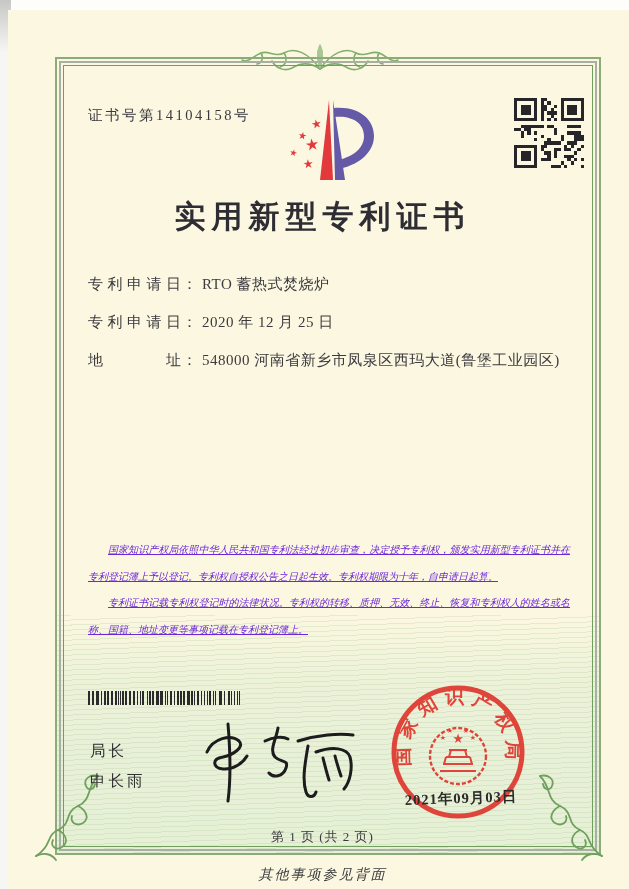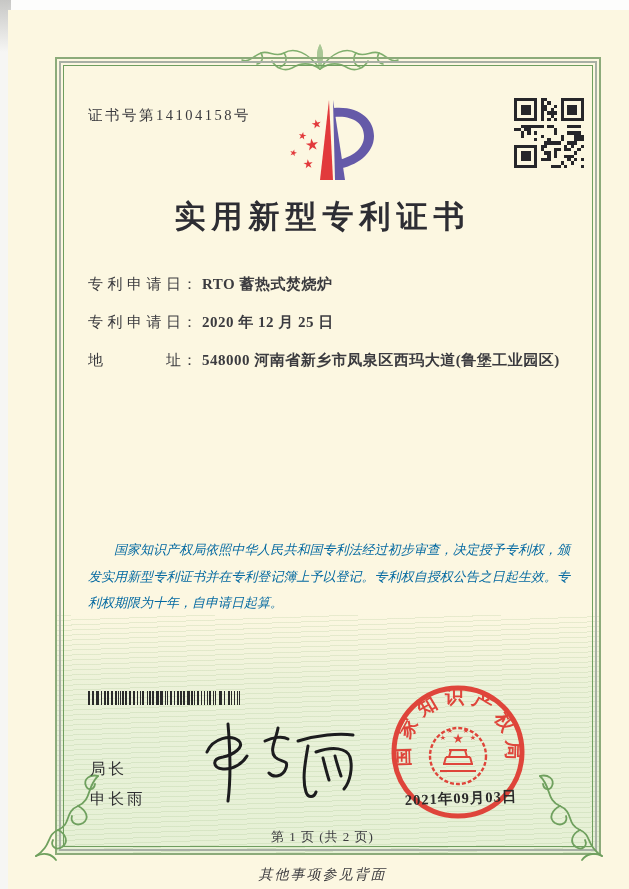--- a/index.html
+++ b/index.html
@@ -33,32 +33,32 @@
   .logo-box { position:absolute; left:264px; top:82px; width:130px; height:100px; }
   .qr-box   { position:absolute; left:506px; top:88px; width:70px; height:70px; }
 
   .cert-title { position:absolute; left:0; top:186px; width:629px; text-align:center;
       font-size:31px; font-weight:bold; letter-spacing:6px; color:#2d2d33; }
 
   .fields { position:absolute; left:80px; top:265px; width:490px; font-size:15px; color:#3b3b3f; }
   .frow { position:relative; height:38px; }
   .flabel { display:inline-block; width:93px; text-align:justify; text-align-last:justify; }
   .fcolon { margin-left:1px; }
-  .fvalue { margin-left:5px; letter-spacing:.5px;font-weight:bold; }
+  .fvalue { margin-left:5px; letter-spacing:.5px; }
   .fpair2 { position:absolute; left:242px; top:0; }
 
   .body-text { position:absolute; left:80px; top:527px; width:482px;
-      font-size:13px; line-height:26.5px; color:#0369a1; font-style:italic;
-      font-family:"Liberation Serif","DejaVu Serif",serif; }
+      font-size:10px; line-height:26.5px; color:#6d28d9; font-style:italic;
+      font-family:"Liberation Serif","DejaVu Serif",serif;text-decoration:underline; }
   .body-text p { text-indent:2em; text-align:justify; }
 
   .barcode { position:absolute; left:80px; top:681px; width:155px; height:14px; }
 
   .signer { position:absolute; left:82px; top:726px; font-size:15.5px; color:#2e2e30;
-      font-family:"Liberation Sans","DejaVu Sans",sans-serif; letter-spacing:3px; line-height:30px;margin-top:18px; }
+      font-family:"Liberation Sans","DejaVu Sans",sans-serif; letter-spacing:3px; line-height:30px; }
 
   .signature-box { position:absolute; left:187px; top:698px; width:170px; height:95px; }
 
   .seal-box { position:absolute; left:380px; top:672px; width:140px; height:140px; opacity:.92; }
   .seal-date { position:absolute; left:390px; top:779px; width:126px; text-align:center;
       font-size:14.5px; color:#2a2a2a; letter-spacing:1px; z-index:5; font-weight:bold; transform:rotate(-2deg); }
 
   .page-footer { position:absolute; left:0; top:818px; width:629px; text-align:center;
       font-size:13px; color:#3b3b3f; letter-spacing:1px; }
 
@@ -334,20 +334,21 @@
     <div class="frow">
       <span class="flabel">专利申请日</span><span class="fcolon">：</span><span class="fvalue">2020 年 12 月 25 日</span>
     </div>
     <div class="frow">
       <span class="flabel">地址</span><span class="fcolon">：</span><span class="fvalue">548000 河南省新乡市凤泉区西玛大道(鲁堡工业园区)</span>
     </div>
   </div>
 
   <div class="body-text">
     <p>国家知识产权局依照中华人民共和国专利法经过初步审查，决定授予专利权，颁发实用新型专利证书并在专利登记簿上予以登记。专利权自授权公告之日起生效。专利权期限为十年，自申请日起算。</p>
+    <p>专利证书记载专利权登记时的法律状况。专利权的转移、质押、无效、终止、恢复和专利权人的姓名或名称、国籍、地址变更等事项记载在专利登记簿上。</p>
   </div>
 
   <svg class="barcode" id="barcode-svg" viewBox="0 0 155 14" preserveAspectRatio="none">
       <g fill="#2b2b2b">
         <rect x="0" y="0" width="2" height="14"></rect>
         <rect x="4" y="0" width="2" height="14"></rect>
         <rect x="8" y="0" width="3" height="14"></rect>
         <rect x="13" y="0" width="1" height="14"></rect>
         <rect x="16" y="0" width="2" height="14"></rect>
         <rect x="19" y="0" width="2" height="14"></rect>

